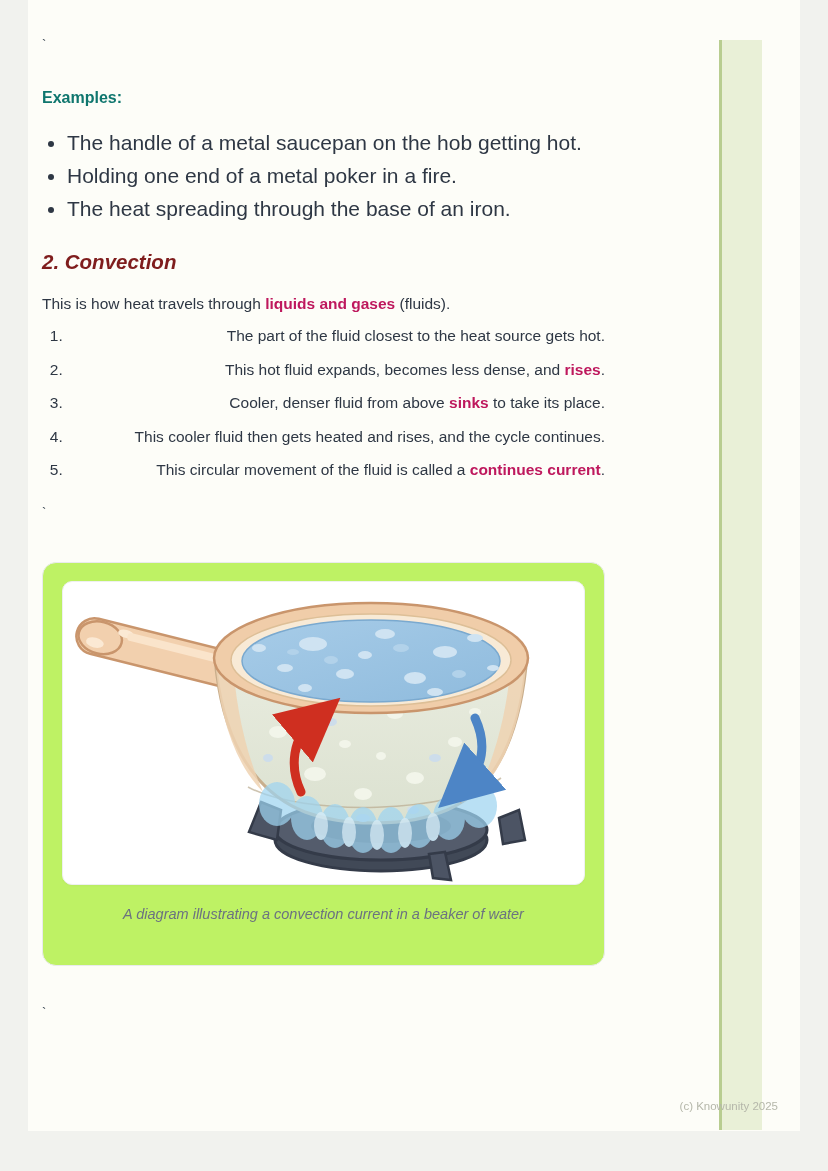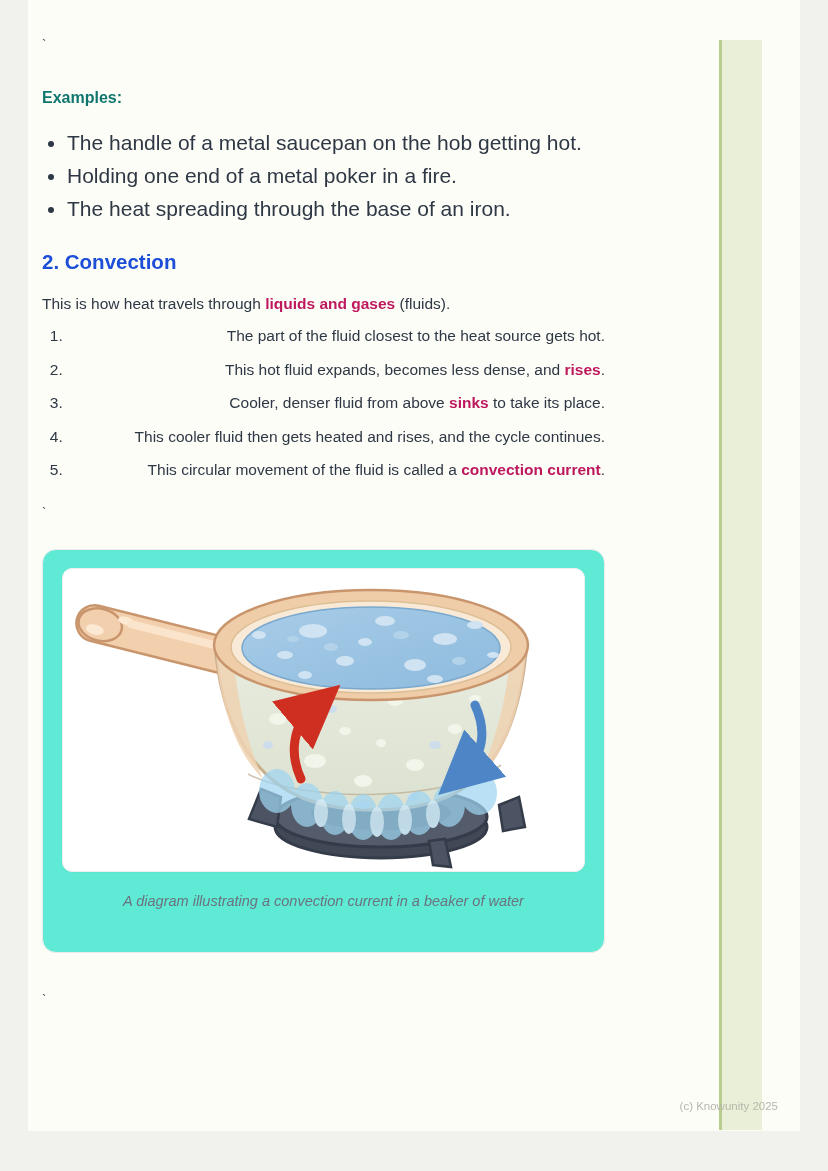--- a/index.html
+++ b/index.html
@@ -22,28 +22,28 @@
   .content {
     position:relative; z-index:2;
     width:563px; margin-left:42px; padding-top:38px;
   }
   .tick { font-size:13px; line-height:13px; color:#3b4754; }
   .tick-2 { margin-top:26px; }
   .tick-3 { margin-top:40px; }
   h3.examples { margin-top:37px; font-size:16px; line-height:20px; font-weight:700; color:#0f766e; }
   ul.example-list { margin-top:25px; padding-left:25px; list-style:disc; }
   ul.example-list li { font-size:21px; line-height:20px; margin-bottom:13px; }
-  h2.section { margin-top:30px; font-size:20.5px; line-height:26px; font-weight:700; color:#1d4ed8; }
+  h2.section { margin-top:30px; font-size:20.5px; line-height:26px; font-weight:700; color:#7f1d1d;font-style:italic; }
   p.intro { margin-top:18px; font-size:15.5px; line-height:21px; }
   p.how { margin-top:22px; font-size:15.5px; line-height:33px; text-align:justify; }
   ol.steps { margin-top:12px; padding-left:25px;text-align:right; }
   ol.steps li { font-size:15.5px; line-height:20px; margin-bottom:13.5px; }
   strong { font-weight:700; color:#be185d; }
   figure.figure-card {
-    margin-top:30px; width:563px; background:#5eead4;
+    margin-top:43px; width:563px; background:#bef264;
     border:1px solid #e9ebec; border-radius:14px;
     padding:18px 18px 42px 18px;
   }
   .figure-frame {
     width:523px; height:304px; margin:0 auto; background:#ffffff;
     border:1px solid #eef0f0; border-radius:10px;
     box-shadow:0 1px 2px rgba(0,0,0,0.03); overflow:hidden;
   }
   figcaption {
     margin-top:20px; text-align:center; font-style:italic;
@@ -75,21 +75,21 @@
   <h2 class="section">2. Convection</h2>
 
   <p class="intro">This is how heat travels through <strong>liquids and gases</strong> (fluids).</p>
 
 
   <ol class="steps">
       <li>The part of the fluid closest to the heat source gets hot.</li>
       <li>This hot fluid expands, becomes less dense, and <strong>rises</strong>.</li>
       <li>Cooler, denser fluid from above <strong>sinks</strong> to take its place.</li>
       <li>This cooler fluid then gets heated and rises, and the cycle continues.</li>
-      <li>This circular movement of the fluid is called a <strong>convection current</strong>.</li>
+      <li>This circular movement of the fluid is called a <strong>continues current</strong>.</li>
     </ol>
 
   <div class="tick tick-2">`</div>
 
   <figure class="figure-card">
     <div class="figure-frame">
       <svg width="523" height="304" viewBox="0 0 523 304">
         <defs>
           <linearGradient id="glass" x1="0" y1="0" x2="0" y2="1">
             <stop offset="0" stop-color="#e9ecdf"></stop>

